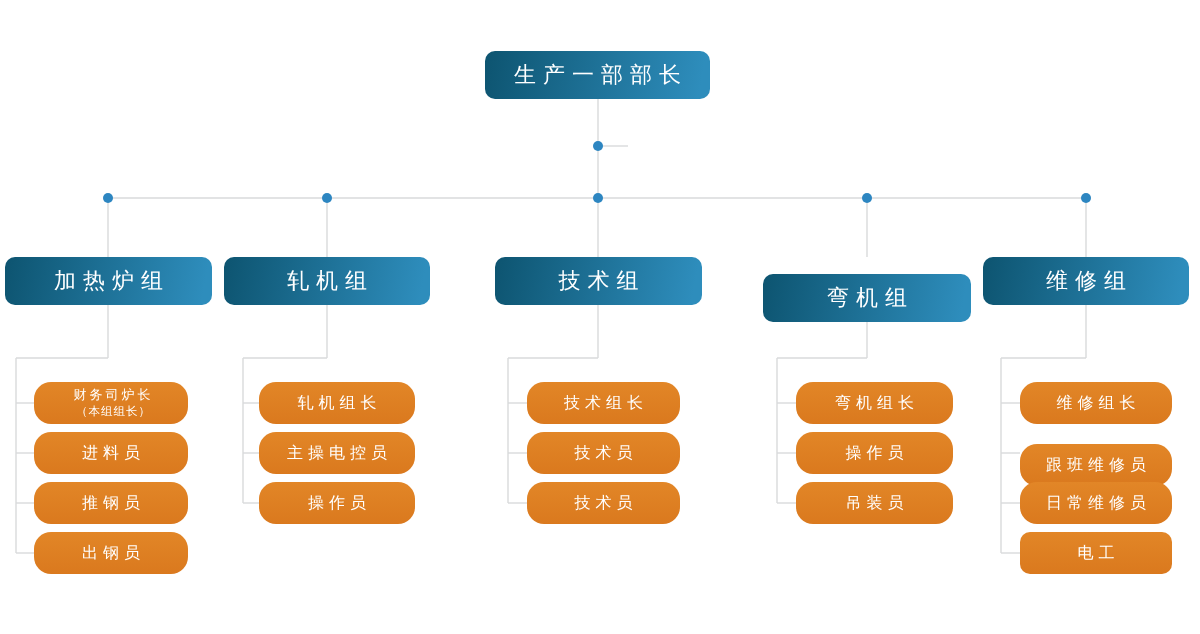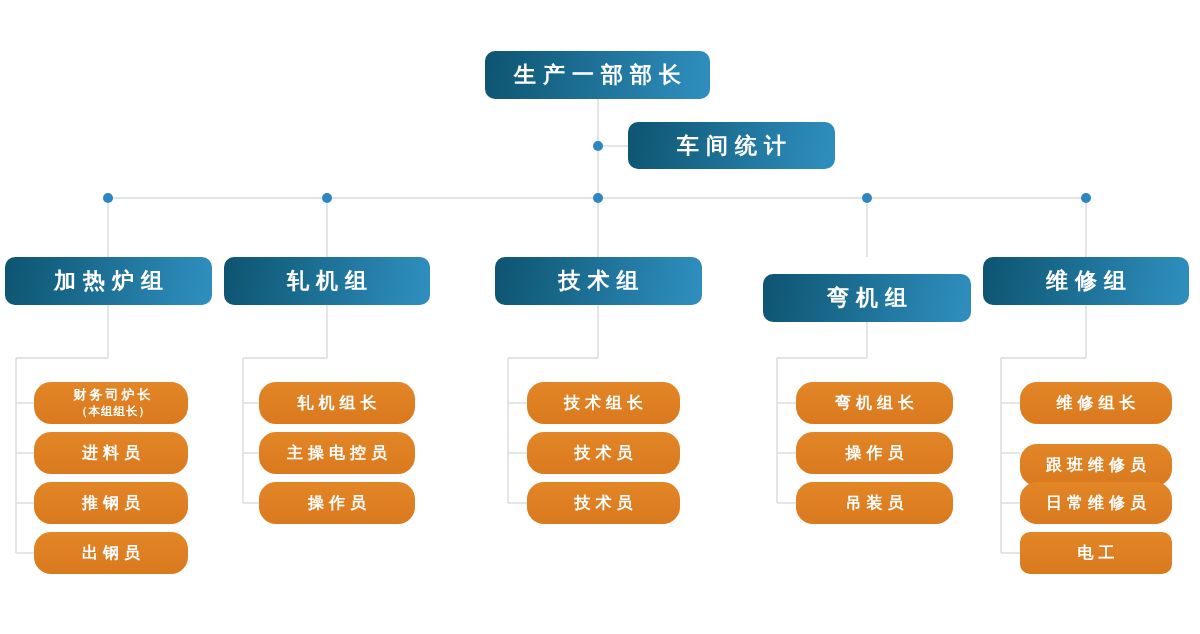--- a/index.html
+++ b/index.html
@@ -20,21 +20,21 @@
     left: 0;
     top: 0;
   }
   .node {
     position: absolute;
     display: flex;
     flex-direction: column;
     align-items: center;
     justify-content: center;
     color: #ffffff;
-    font-weight: bold;
+    font-weight: normal;
     box-sizing: border-box;
     text-align: center;
     white-space: nowrap;
   }
   .node-blue {
     background: linear-gradient(100deg, var(--blue-dark) 0%, var(--blue-light) 95%);
     border-radius: 10px;
     font-size: 22px;
     letter-spacing: 7px;
     padding-left: 7px; 
@@ -119,21 +119,20 @@
       <circle cx="108" cy="198" r="5"></circle>
       <circle cx="327" cy="198" r="5"></circle>
       <circle cx="598" cy="198" r="5"></circle>
       <circle cx="867" cy="198" r="5"></circle>
       <circle cx="1086" cy="198" r="5"></circle>
     </g>
   </svg>
 
   <div class="node node-blue" style="left:485px; top:51px; width:225px; height:48px;">生产一部部长</div>
 
-  <div class="node node-blue" style="left:628px; top:122px; width:207px; height:47px;">车间统计</div>
 
   <div class="node node-blue" style="left:5px; top:257px; width:207px; height:48px;">加热炉组</div>
   <div class="node node-blue" style="left:224px; top:257px; width:206px; height:48px;">轧机组</div>
   <div class="node node-blue" style="left:495px; top:257px; width:207px; height:48px;">技术组</div>
   <div class="node node-blue" style="left:763px; top:274px; width:208px; height:48px;">弯机组</div>
   <div class="node node-blue" style="left:983px; top:257px; width:206px; height:48px;">维修组</div>
 
   <div class="node node-orange" style="left:34px; top:382px; width:154px; height:42px;">
     <span class="m-main">财务司炉长</span>
     <span class="m-sub">（本组组长）</span>

